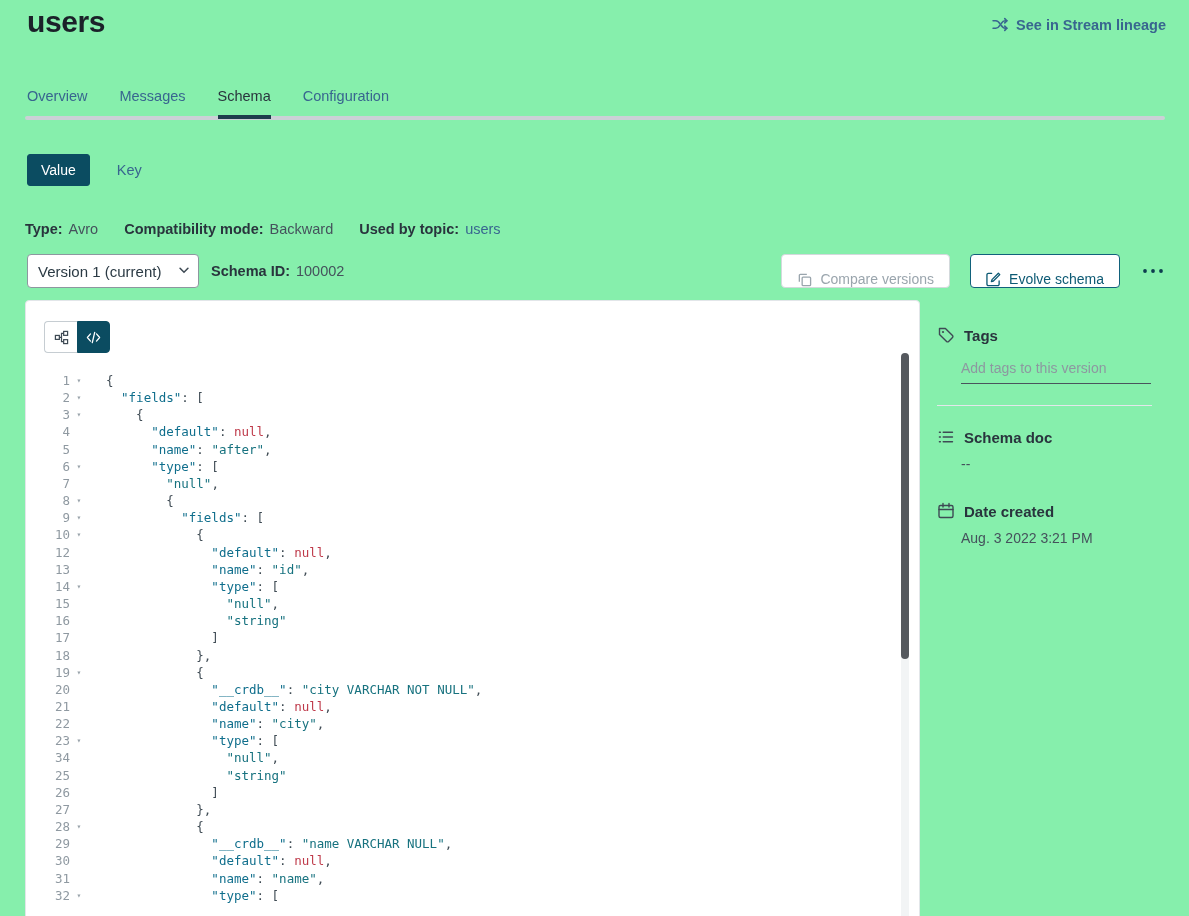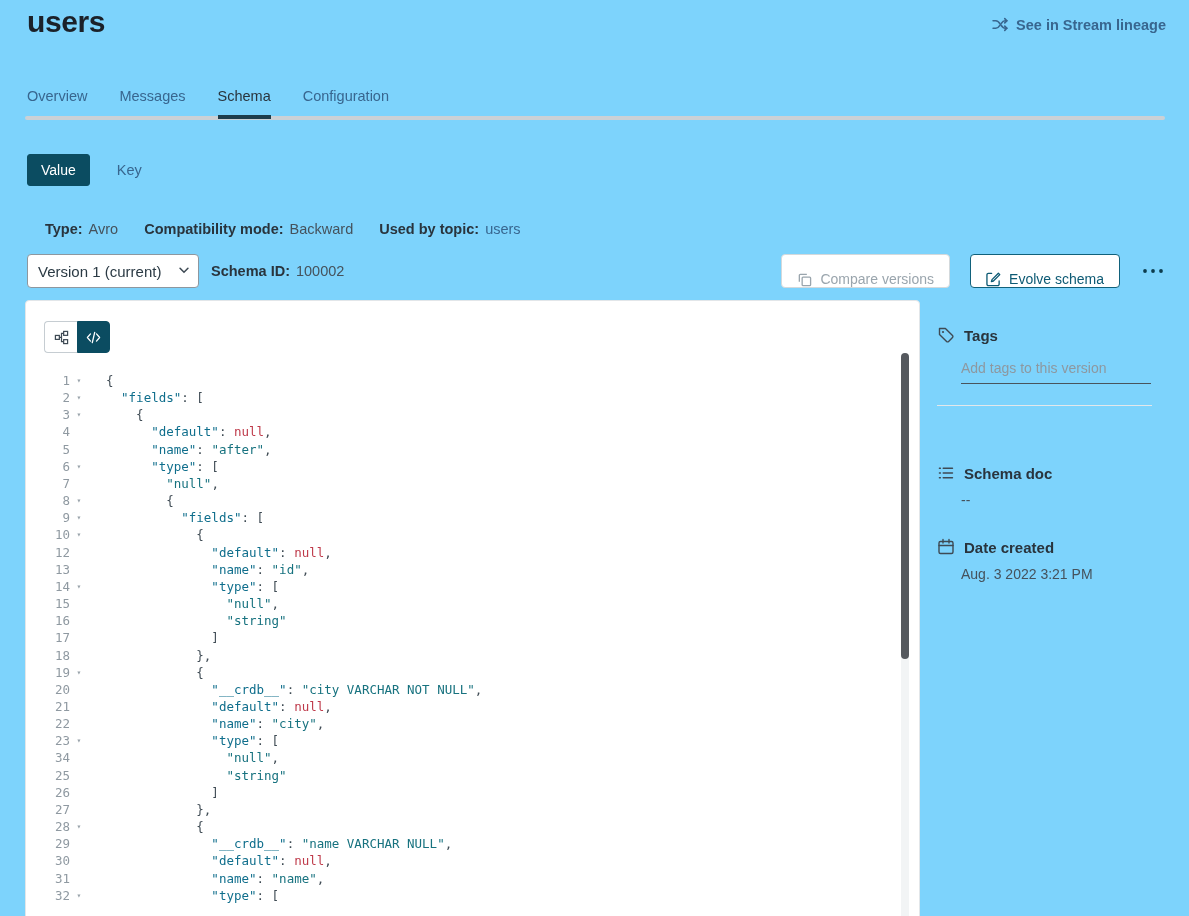--- a/index.html
+++ b/index.html
@@ -1,36 +1,36 @@
 <!DOCTYPE html>
 <html style="--accent: #0B4C61; --link: #38668F; --active-tab: #1D3D4C; --code-key: #0F6E8C; --code-str: #17727F; --code-null: #BF3B4B; --line-number: #8F99A1;"><head>
 <meta charset="utf-8">
 <style>
   *{margin:0;padding:0;box-sizing:border-box}
   html,body{width:1189px;height:916px;overflow:hidden;background:#fff;
     font-family:"Liberation Sans",sans-serif;color:#2b3a44}
-  .page{position:relative;width:1189px;height:916px;background:#7dd3fc}
+  .page{position:relative;width:1189px;height:916px;background:#86efac}
 
   .title{position:absolute;left:27px;top:5px;font-size:30px;font-weight:700;
     color:#1b2129;letter-spacing:-0.4px}
   .lineage{position:absolute;right:23px;top:16px;display:flex;align-items:center;gap:7px;
     color:var(--link,#38668f);font-size:14.5px;font-weight:600;cursor:pointer}
 
   .tabbar{position:absolute;left:27px;top:88px;display:flex;gap:32px;font-size:14.5px;z-index:2}
   .tab{color:var(--link,#38668f);padding-bottom:11px;cursor:pointer}
   .tab.active{color:#29343d;border-bottom:4px solid var(--active-tab,#1d3d4c)}
   .tab-underline{position:absolute;left:25px;right:24px;top:116px;height:4px;
     background:#cbd1d6;border-radius:2px;z-index:1}
 
   .vk{position:absolute;left:27px;top:154px;display:flex;align-items:center;gap:27px}
   .btn-value{background:var(--accent,#0b4c61);color:#fff;font-size:14px;padding:7px 13px;
     border-radius:3px;border:1px solid var(--accent,#0b4c61);font-family:inherit;cursor:pointer}
   .link-key{color:var(--link,#38668f);font-size:14.5px;cursor:pointer}
 
-  .meta{position:absolute;left:45px;top:221px;font-size:14.5px;display:flex;gap:26px;align-items:flex-end}
+  .meta{position:absolute;left:25px;top:221px;font-size:14.5px;display:flex;gap:26px;align-items:flex-end}
   .meta .lab{color:#29343d;font-weight:700}
   .meta .val{color:#45525c;margin-left:6px}
   .meta .link{color:var(--link,#38668f);margin-left:6px;cursor:pointer}
 
   .vrow{position:absolute;left:27px;top:254px;right:23px;height:34px;display:flex;align-items:center}
   .selwrap{position:relative;width:172px;height:34px}
   .selwrap select{width:100%;height:100%;appearance:none;-webkit-appearance:none;
     border:1px solid #8d979f;border-radius:4px;background:#fff;font-size:15px;
     padding:0 28px 0 10px;color:#2b3a44;font-family:inherit;cursor:pointer}
   .selwrap .chev{position:absolute;right:8px;top:9px;pointer-events:none;color:#3e4a54}
@@ -68,21 +68,21 @@
   .vthumb{position:absolute;top:0;left:0;width:8px;height:306px;background:#55595e;border-radius:4px;cursor:pointer}
 
   .sidebar{position:absolute;left:920px;top:300px;width:248px;height:616px;padding:26px 16px 11px 17px}
   .side-h{display:flex;align-items:center;gap:9px;font-size:15px;font-weight:700;color:#29343d}
   .side-h .ic{color:#3e4a54;display:flex}
   .tags-input{display:block;margin:14px 0 0 24px;width:190px;border:none;outline:none;
     border-bottom:1px solid #49545c;font-size:14px;padding:2px 0 7px;color:#2b3a44;
     font-family:Liberation Sans, sans-serif;background:transparent}
   .tags-input::placeholder{color:#8d98a0}
   .side-div{margin-top:21px;border-top:1px solid #e3e7ea}
-  .side-sec.doc{margin-top:58px}
+  .side-sec.doc{margin-top:22px}
   .side-sec.date{margin-top:30px}
   .side-val{margin:10px 0 0 24px;font-size:14px;color:#45525c}
 </style>
 </head>
 <body>
 
 <div class="page">
 
   <div class="title">users</div>
 

